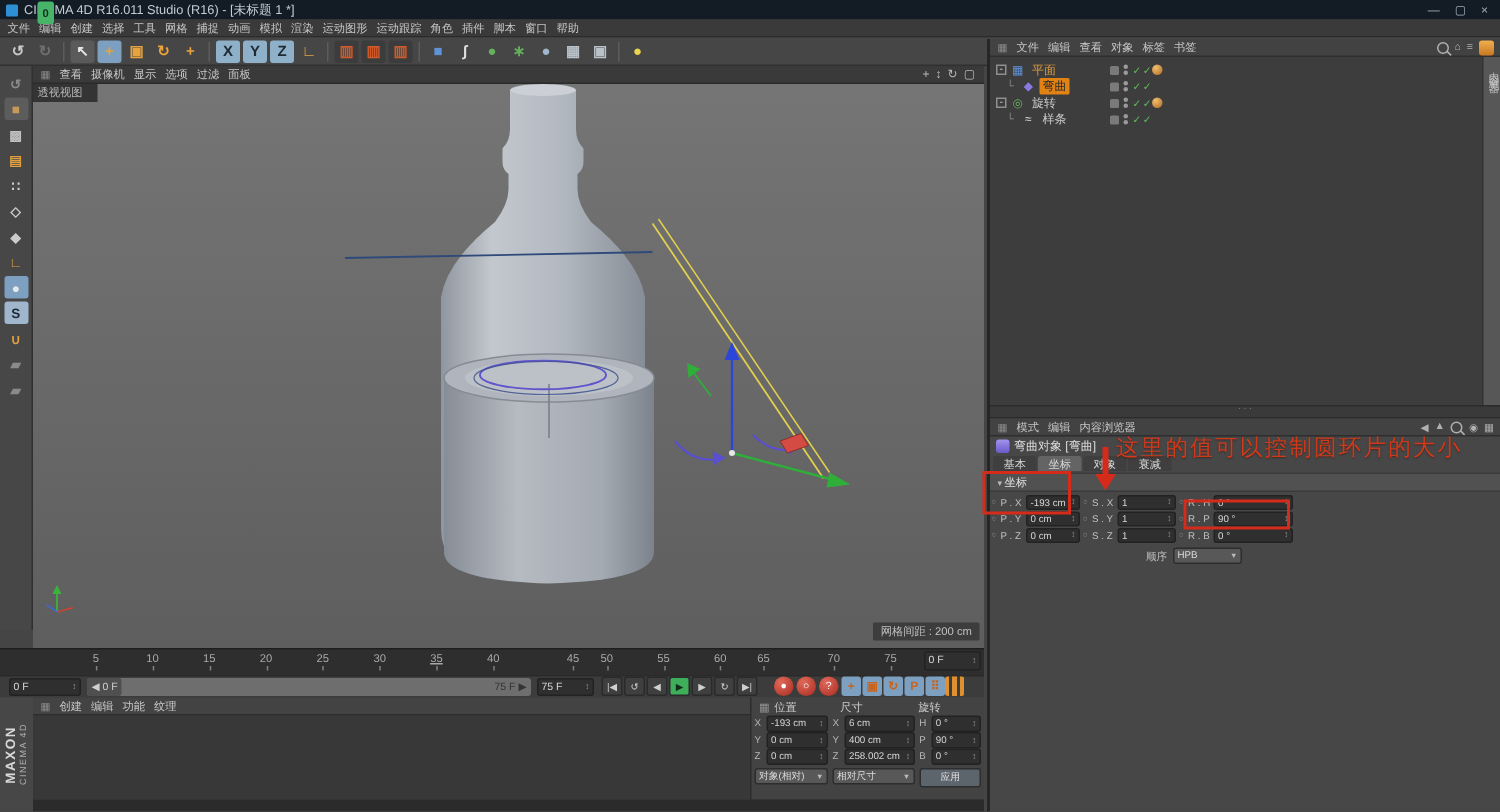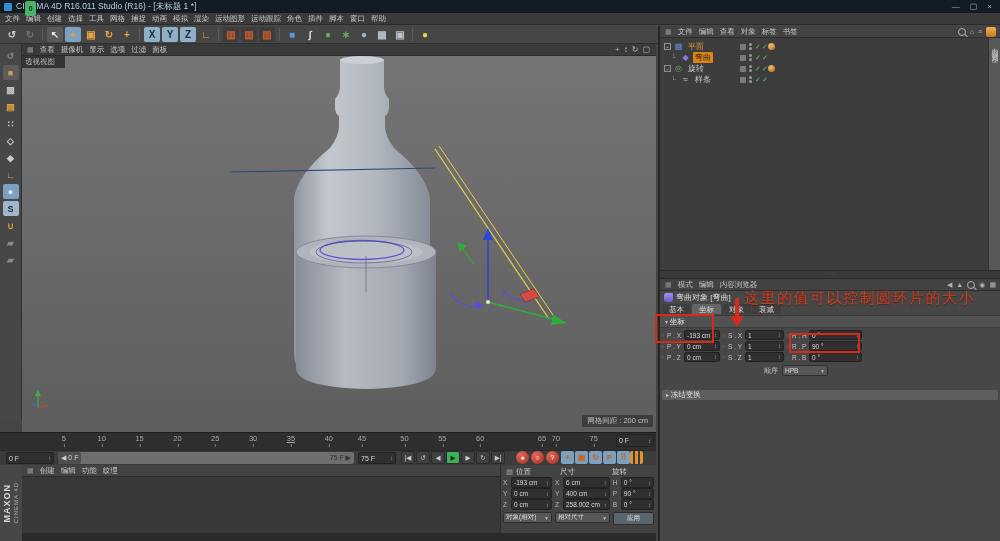--- a/index.html
+++ b/index.html
@@ -330,25 +330,25 @@
 <div id="ruler" class="abs">
 
 <span class="tick" style="left: 63.85px;">5</span>
     <span class="tick" style="left: 101.7px;">10</span>
     <span class="tick" style="left: 139.55px;">15</span>
     <span class="tick" style="left: 177.4px;">20</span>
     <span class="tick" style="left: 215.25px;">25</span>
     <span class="tick" style="left: 253.1px;">30</span>
     <span class="tick" style="left: 290.95px; text-decoration: underline;">35</span>
     <span class="tick" style="left: 328.8px;">40</span>
-    <span class="tick" style="left: 362px;">45</span>
+    <span class="tick" style="left: 382px;">45</span>
     <span class="tick" style="left: 404.5px;">50</span>
     <span class="tick" style="left: 442.35px;">55</span>
     <span class="tick" style="left: 480.2px;">60</span>
-    <span class="tick" style="left: 542px;">65</span>
+    <span class="tick" style="left: 509px;">65</span>
     <span class="tick" style="left: 555.9px;">70</span>
     <span class="tick" style="left: 593.75px;">75</span>
   </div>
 <div id="playhead" class="abs">0</div>
 <div id="framefield" class="abs field spinfield">
     <span>0 F</span>
   </div>
 
 <div id="transport" class="abs"></div>
 <div id="tl-start" class="abs field spinfield">
@@ -684,21 +684,20 @@
         </span>
       </div>
     </div>
   <div class="am-order">
     <span>顺序</span>
     <span class="dd order-dd">
         <span>HPB</span>
         <span class="car">▼</span>
       </span>
   </div>
-  <div class="am-freeze">冻结变换</div>
 </div>
 
 <div id="note1" class="note">这里的值可以控制圆环片的大小</div>
 <div id="note2" class="note">
 </div>
 <div id="box1" class="redbox"></div>
 <div id="box2" class="redbox"></div>
 <svg id="redarrow" class="abs" width="14" height="30">
   <line x1="7" y1="0" x2="7" y2="20" stroke="#d42b1b" stroke-width="4"></line>
   <polygon points="0,18 14,18 7,29" fill="#d42b1b"></polygon>

